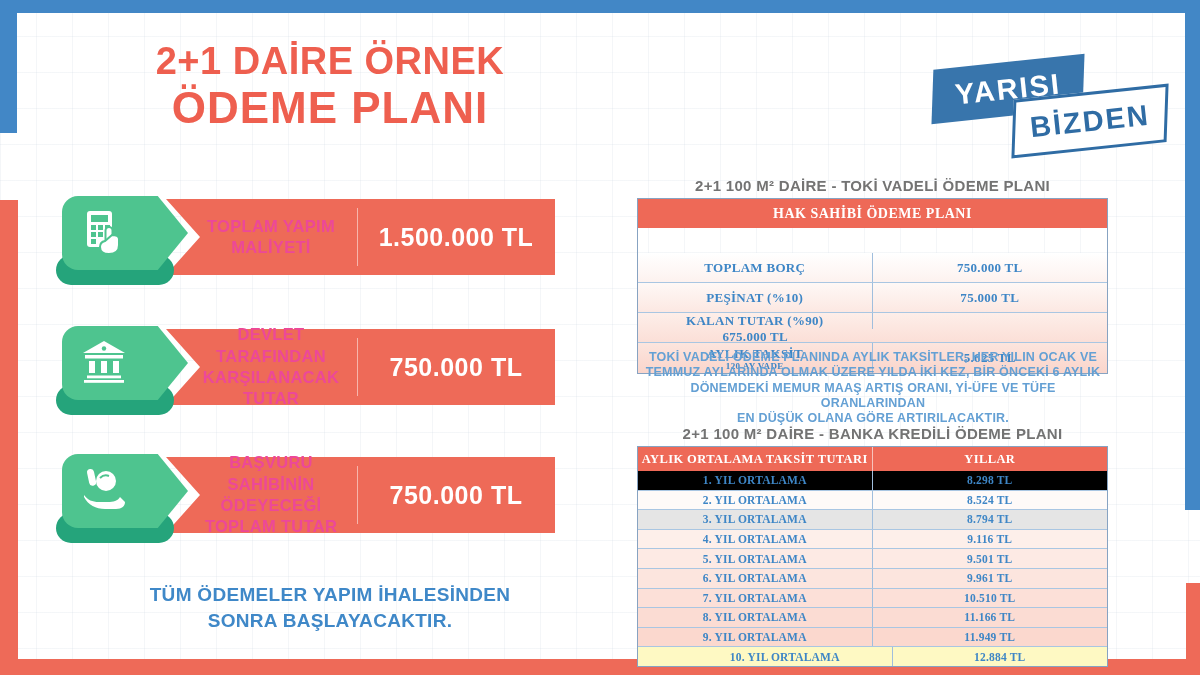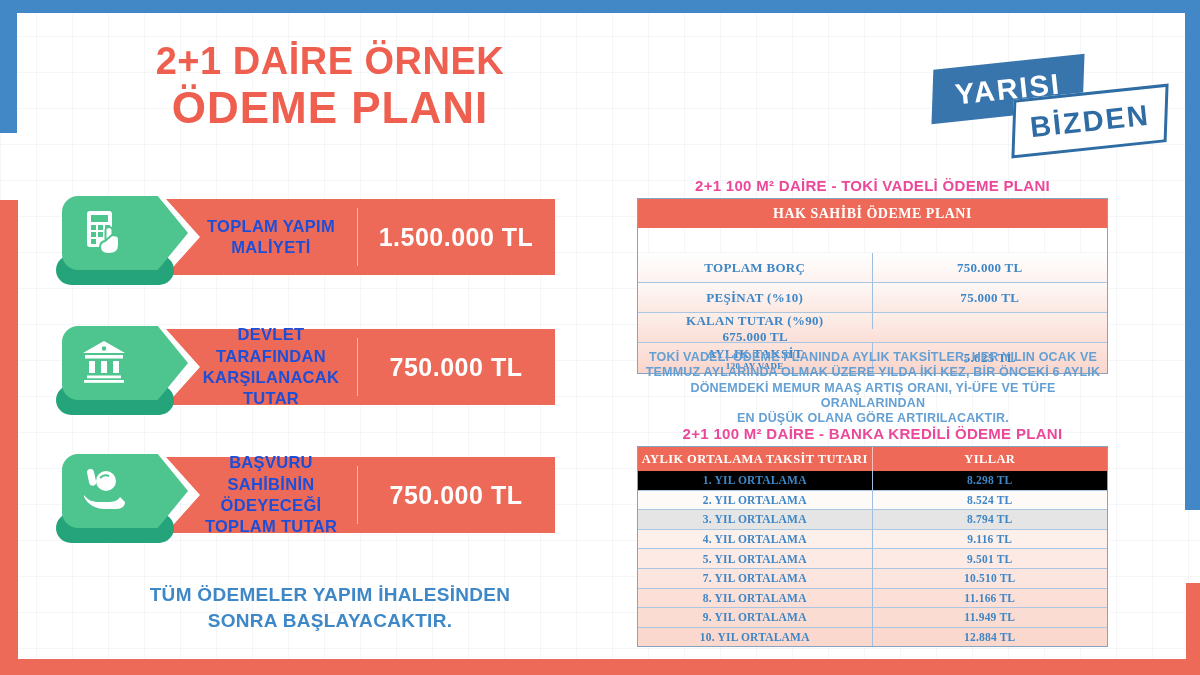--- a/index.html
+++ b/index.html
@@ -44,31 +44,31 @@
   
   .banner{position:absolute;left:60px;width:495px;height:80px;}
   .banner .ribbon{position:absolute;left:106px;top:1px;width:389px;height:76px;background:#EE6A58;
     clip-path:polygon(0 0,100% 0,100% 100%,0 100%,34px 50%);}
   .banner .divider{position:absolute;left:297px;top:10px;width:1px;height:58px;background:rgba(255,255,255,.5);}
   .banner .fold{position:absolute;left:-4px;top:57px;width:118px;height:30px;background:#25A47B;border-radius:15px;}
   .banner .badge{position:absolute;left:2px;top:-2px;width:126px;height:74px;background:#4EC48F;
     border-radius:16px;clip-path:polygon(0 0,76% 0,100% 50%,76% 100%,0 100%);}
   .banner .badge svg{position:absolute;left:18px;top:12px;}
   .banner .label{position:absolute;left:130px;top:0;width:162px;height:78px;display:flex;align-items:center;justify-content:center;
-    color:#1d4ed8;font-weight:bold;font-size:16.5px;line-height:1.3;text-align:center;white-space:pre-line;letter-spacing:.3px;}
+    color:#ec4899;font-weight:bold;font-size:16.5px;line-height:1.3;text-align:center;white-space:pre-line;letter-spacing:.3px;}
   .banner .value{position:absolute;left:300px;top:0;width:192px;height:78px;display:flex;align-items:center;justify-content:center;
     color:#fff;font-weight:bold;font-size:25px;letter-spacing:.5px;}
   #banner-1{top:198px;} #banner-2{top:328px;} #banner-3{top:456px;}
 
   
   #footnote{left:90px;top:582px;width:480px;text-align:center;color:#3F88C8;
     font-weight:bold;font-size:19px;line-height:1.35;white-space:pre-line;letter-spacing:.3px;}
 
   
-  .tbl-title{position:absolute;left:637px;width:471px;text-align:center;color:#ec4899;
+  .tbl-title{position:absolute;left:637px;width:471px;text-align:center;color:#737373;
     font-weight:bold;font-size:15px;letter-spacing:.3px;}
   #toki-title{top:177px;} #bank-title{top:425px;}
 
   .tbl{position:absolute;left:637px;width:471px;border:1px solid #87A3C2;box-sizing:border-box;font-family:Liberation Serif, serif;}
   #toki-table{top:198px;} #bank-table{top:446px;}
 
   .tbl .hdr{display:flex;background:#EE6957;color:#fff;font-weight:bold;align-items:stretch;}
   #toki-table .hdr{height:29px;font-size:14px;letter-spacing:.5px;}
   #toki-table .hdr .cell{width:100%;display:flex;align-items:center;justify-content:center;}
   #bank-table .hdr{height:24px;font-size:12.5px;letter-spacing:.4px;}
@@ -90,21 +90,21 @@
   #bank-table .row{height:18.6px;font-size:11.5px;letter-spacing:.2px;}
   #bank-table .row:nth-of-type(2){background:#000000;}
   #bank-table .row:nth-of-type(3){background:#fefaf8;}
   #bank-table .row:nth-of-type(4){background:#e5e5e5;}
   #bank-table .row:nth-of-type(5){background:#fdefea;}
   #bank-table .row:nth-of-type(6){background:#fdeae4;}
   #bank-table .row:nth-of-type(7){background:#fce5de;}
   #bank-table .row:nth-of-type(8){background:#fce0d8;}
   #bank-table .row:nth-of-type(9){background:#fbdcd3;}
   #bank-table .row:nth-of-type(10){background:#fbd8ce;}
-  #bank-table .row:nth-of-type(11){background:#000000;padding-left:40px;}
+  #bank-table .row:nth-of-type(11){background:#fef9c3;padding-left:40px;}
 
   #toki-note{left:640px;top:350px;width:466px;text-align:center;color:#64A0D4;
     font-weight:bold;font-size:12.5px;line-height:1.22;white-space:pre-line;letter-spacing:.2px;}
 </style>
 </head>
 <body>
 
 <div class="bar bar-blue" id="frame-top"></div>
 <div class="bar bar-blue" id="frame-left-blue"></div>
 <div class="bar bar-blue" id="frame-right-blue"></div>
@@ -242,20 +242,24 @@
   </div>
   <div class="row">
     <div class="c1">4. YIL ORTALAMA</div>
     <div class="c2">9.116 TL</div>
   </div>
   <div class="row">
     <div class="c1">5. YIL ORTALAMA</div>
     <div class="c2">9.501 TL</div>
   </div>
   <div class="row">
+    <div class="c1">6. YIL ORTALAMA</div>
+    <div class="c2">9.961 TL</div>
+  </div>
+  <div class="row">
     <div class="c1">7. YIL ORTALAMA</div>
     <div class="c2">10.510 TL</div>
   </div>
   <div class="row">
     <div class="c1">8. YIL ORTALAMA</div>
     <div class="c2">11.166 TL</div>
   </div>
   <div class="row">
     <div class="c1">9. YIL ORTALAMA</div>
     <div class="c2">11.949 TL</div>

